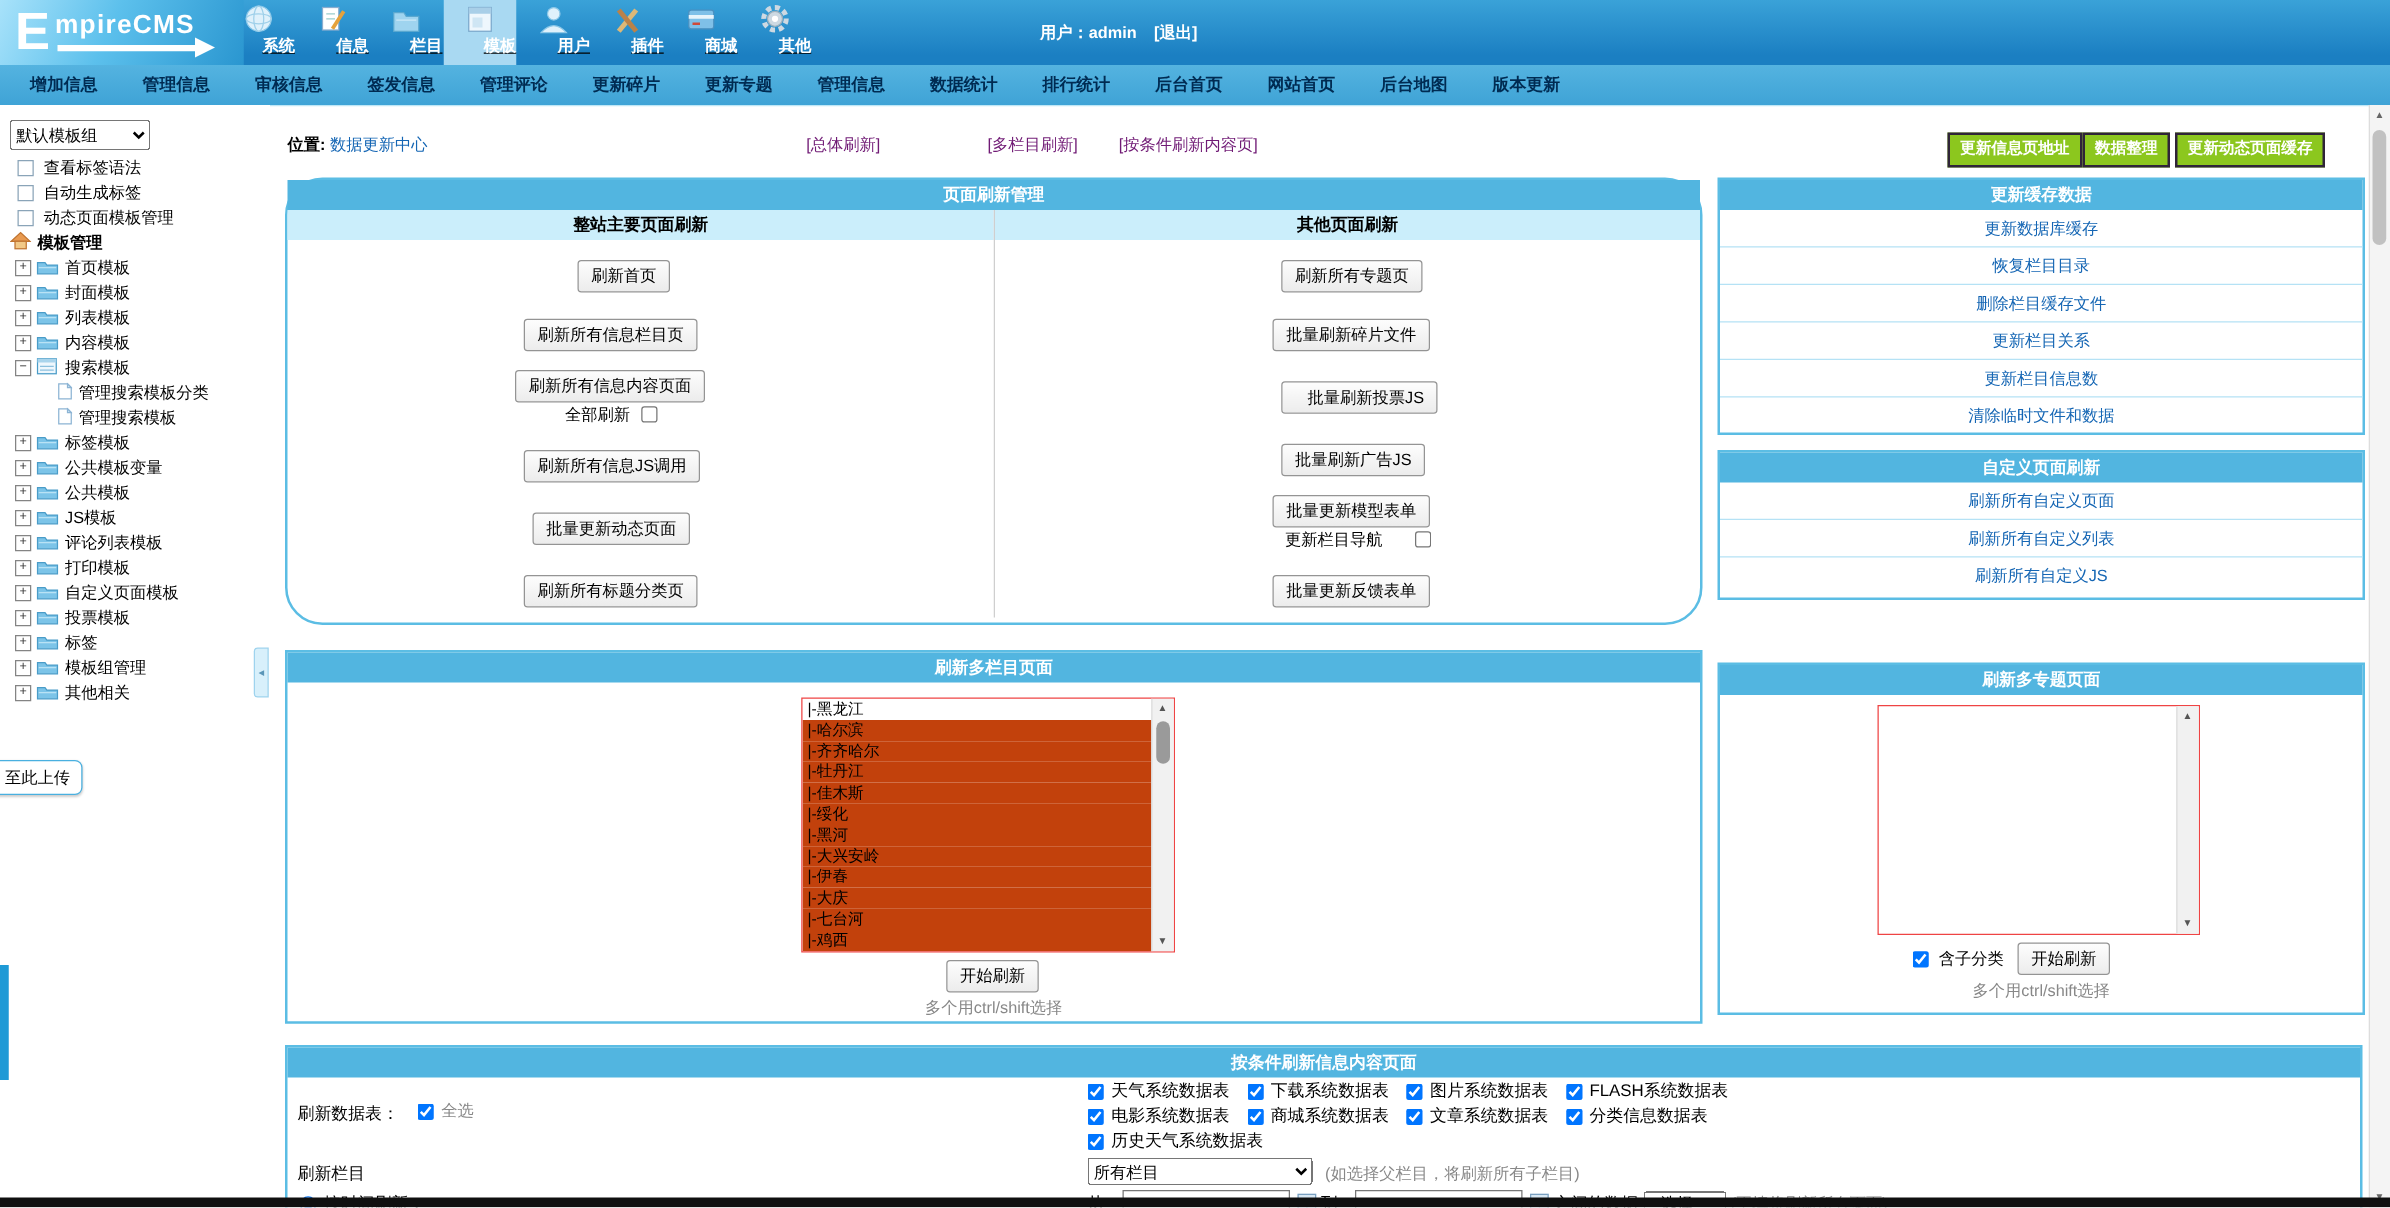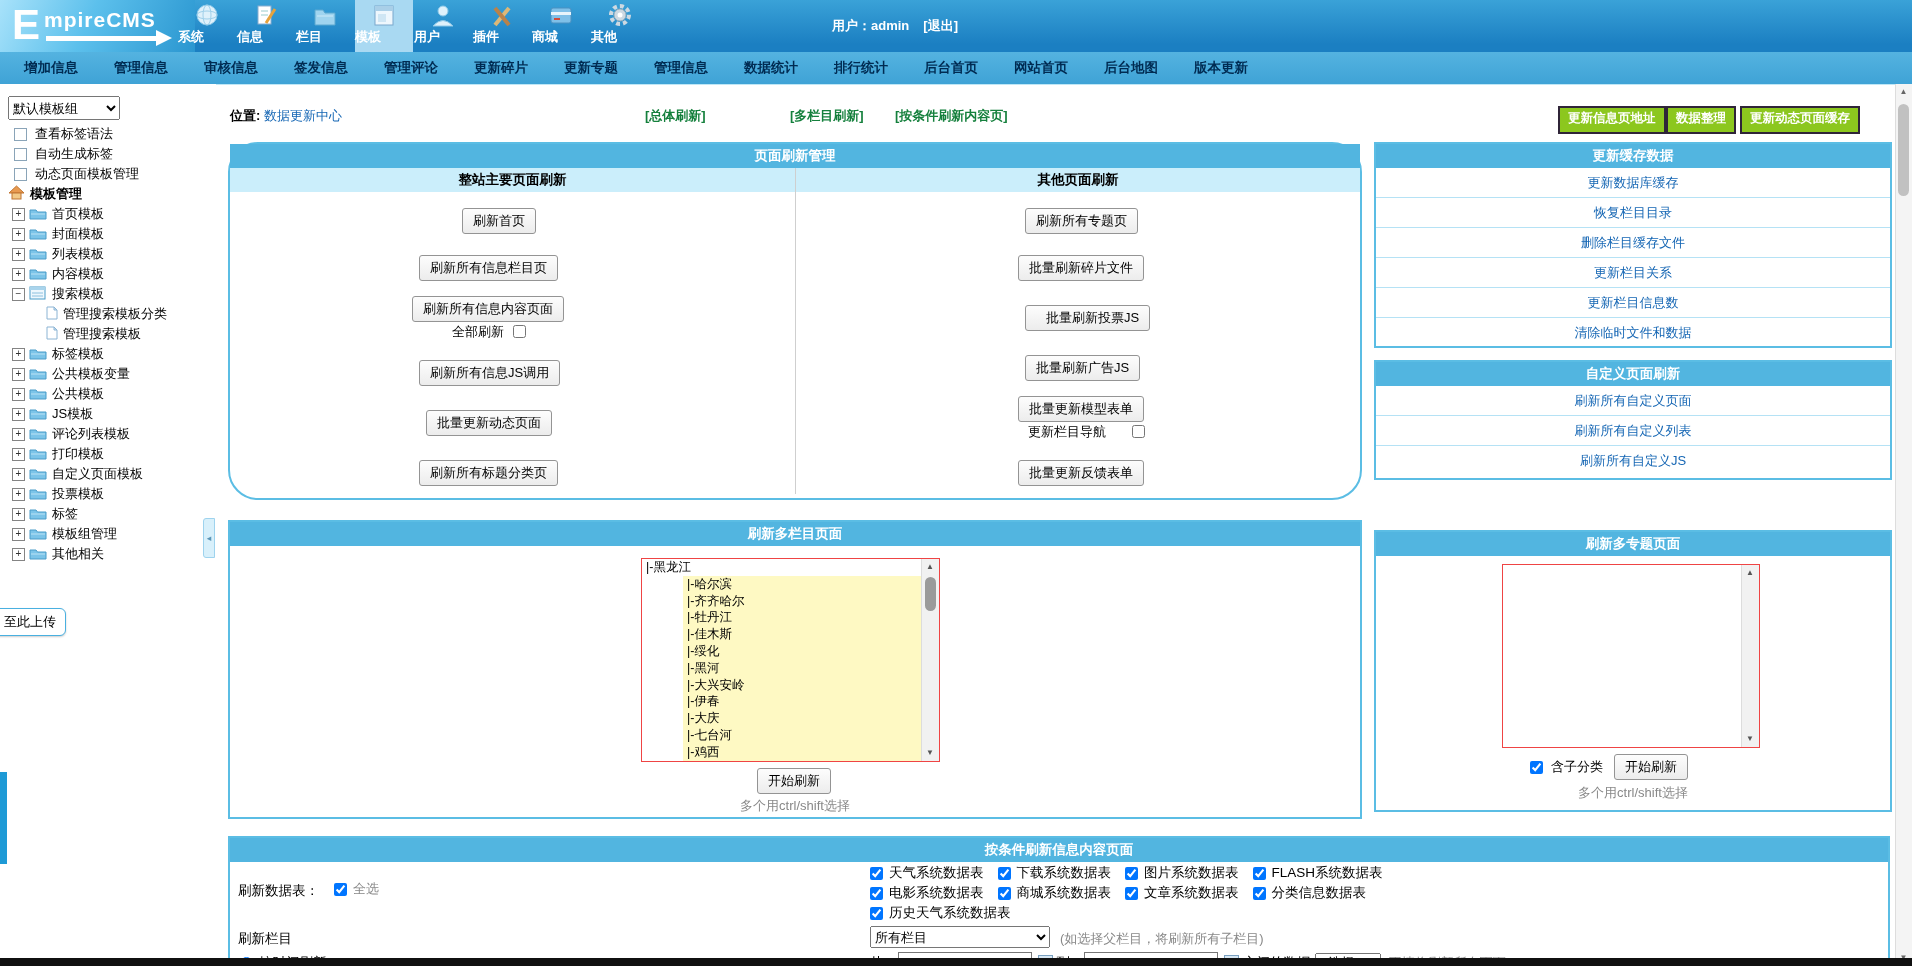--- a/index.html
+++ b/index.html
@@ -10,21 +10,21 @@
   
   .topbar{position:absolute;left:0;top:0;width:1912px;height:52px;
           background:linear-gradient(180deg,#3aa2d8 0%,#1b7fc2 85%);}
   .logo{position:absolute;left:0;top:0;width:195px;height:52px;
         background:linear-gradient(115deg,#a8e2fa 0%,#5cc0ec 45%,#2a96d0 100%);}
   .logo-e{position:absolute;left:12px;top:2px;font-size:42px;font-weight:bold;color:#fff;line-height:46px;}
   .logo-rest{position:absolute;left:44px;top:8px;font-size:21px;font-weight:bold;color:#fff;letter-spacing:1px;}
   .logo-arrow-bar{position:absolute;left:46px;top:36px;width:110px;height:5px;background:#fff;}
   .logo-arrow-head{position:absolute;left:156px;top:30px;width:0;height:0;
         border-left:16px solid #fff;border-top:8px solid transparent;border-bottom:8px solid transparent;}
-  .navcell{position:absolute;top:0;width:58px;height:52px;text-align:left;cursor:pointer;}
+  .navcell{position:absolute;top:0;width:58px;height:52px;text-align:right;cursor:pointer;text-decoration:underline;}
   .navcell.active{background:#a9d9f2;}
   .navcell svg{display:block;margin:3px auto 0 auto;}
   .navlabel{display:block;color:#fff;font-weight:bold;font-size:13px;margin-top:-1px;}
   .userinfo{position:absolute;left:832px;top:17px;color:#fff;font-weight:bold;font-size:13px;}
   .userinfo a{color:#fff;margin-left:14px;text-decoration:none;cursor:pointer;}
 
   
   .subnav{position:absolute;left:0;top:52px;width:1912px;height:32px;
           background:linear-gradient(180deg,#54b3e0,#3fa3d6);border-bottom:1px solid #bfe7f6;}
   .subnav-inner{position:absolute;left:24px;top:0;height:32px;display:flex;align-items:center;gap:36px;}
@@ -43,41 +43,41 @@
               border:1px solid #49b0e0;border-radius:6px;box-shadow:0 1px 2px rgba(0,0,0,.2);
               font-size:13px;line-height:26px;text-align:center;padding-left:10px;cursor:pointer;}
   .collapse-handle{position:absolute;left:203px;top:518px;width:10px;height:38px;background:#d8f0fb;
               border:1px solid #9ed3ee;border-radius:3px 0 0 3px;color:#5b96b8;font-size:9px;
               display:flex;align-items:center;justify-content:center;cursor:pointer;}
   .blue-strip{position:absolute;left:0;top:772px;width:7px;height:92px;background:#1e9ad6;}
 
   
   .loc-label{font-weight:bold;}
   .link-blue{color:#1566b4;cursor:pointer;}
-  .link-navy{color:#15803d;font-weight:bold;cursor:pointer;text-align:center;}
+  .link-navy{color:#701a75;font-weight:normal;cursor:pointer;text-align:center;}
   .green-btn{position:absolute;top:106px;height:24px;background:#8cc71e;border:2px solid #2f2438;
              color:#fff;font-weight:bold;font-size:12.5px;text-align:center;line-height:20px;
              padding:0 8px;cursor:pointer;white-space:nowrap;}
   .panel{position:absolute;border:2px solid #5bbde4;background:#fff;}
   .phead{height:24px;background:#52b5e0;color:#fff;font-weight:bold;font-size:13.5px;
          text-align:center;line-height:24px;}
   .subhead{height:24px;background:#cbeefb;font-weight:bold;font-size:13.5px;text-align:center;line-height:24px;}
   .btn{display:inline-block;background:linear-gradient(180deg,#fdfdfd,#ececec);border:1px solid #949494;
        border-radius:3px;font-size:13px;padding:3px 10px;cursor:pointer;white-space:nowrap;
        font-family:"Liberation Sans","DejaVu Sans",sans-serif;}
   .panel-row{height:29px;line-height:29px;text-align:center;border-top:1px solid #b5e2f5;
              color:#1566b4;font-size:13px;cursor:pointer;}
   .panel-row.first{border-top:none;}
   .hint-gray{color:#888;font-size:13px;}
 
   
   .listbox{position:absolute;background:#fff;border:1px solid #ef4444;}
   .lb-items{position:absolute;left:0;top:0;right:17px;bottom:0;overflow:hidden;}
   .lb-opt{height:16.8px;line-height:16.8px;font-size:12.5px;padding-left:4px;white-space:nowrap;cursor:pointer;}
-  .lb-opt.sel{background:#fef9c3;margin-left:41px;}
+  .lb-opt.sel{background:#c2410c;}
   .lb-scroll{position:absolute;top:0;right:0;width:17px;bottom:0;background:#f1f1f1;border-left:1px solid #dcdcdc;}
   .lb-arrow{position:absolute;left:0;width:16px;height:16px;color:#555;font-size:8px;text-align:center;line-height:16px;cursor:pointer;}
   .lb-thumb{position:absolute;left:2.5px;width:11px;background:#9a9a9a;border-radius:6px;cursor:pointer;}
 
   
   .form-label{position:absolute;font-size:13.5px;}
   .cb-row{position:absolute;display:flex;align-items:center;gap:4px;font-size:13.5px;white-space:nowrap;}
   .cb-row input{margin:0 2px 0 10px;}
   .cb-row input:first-child{margin-left:0;}
   .text-input{width:128px;height:17px;border:1px solid #767676;font-size:12px;}

